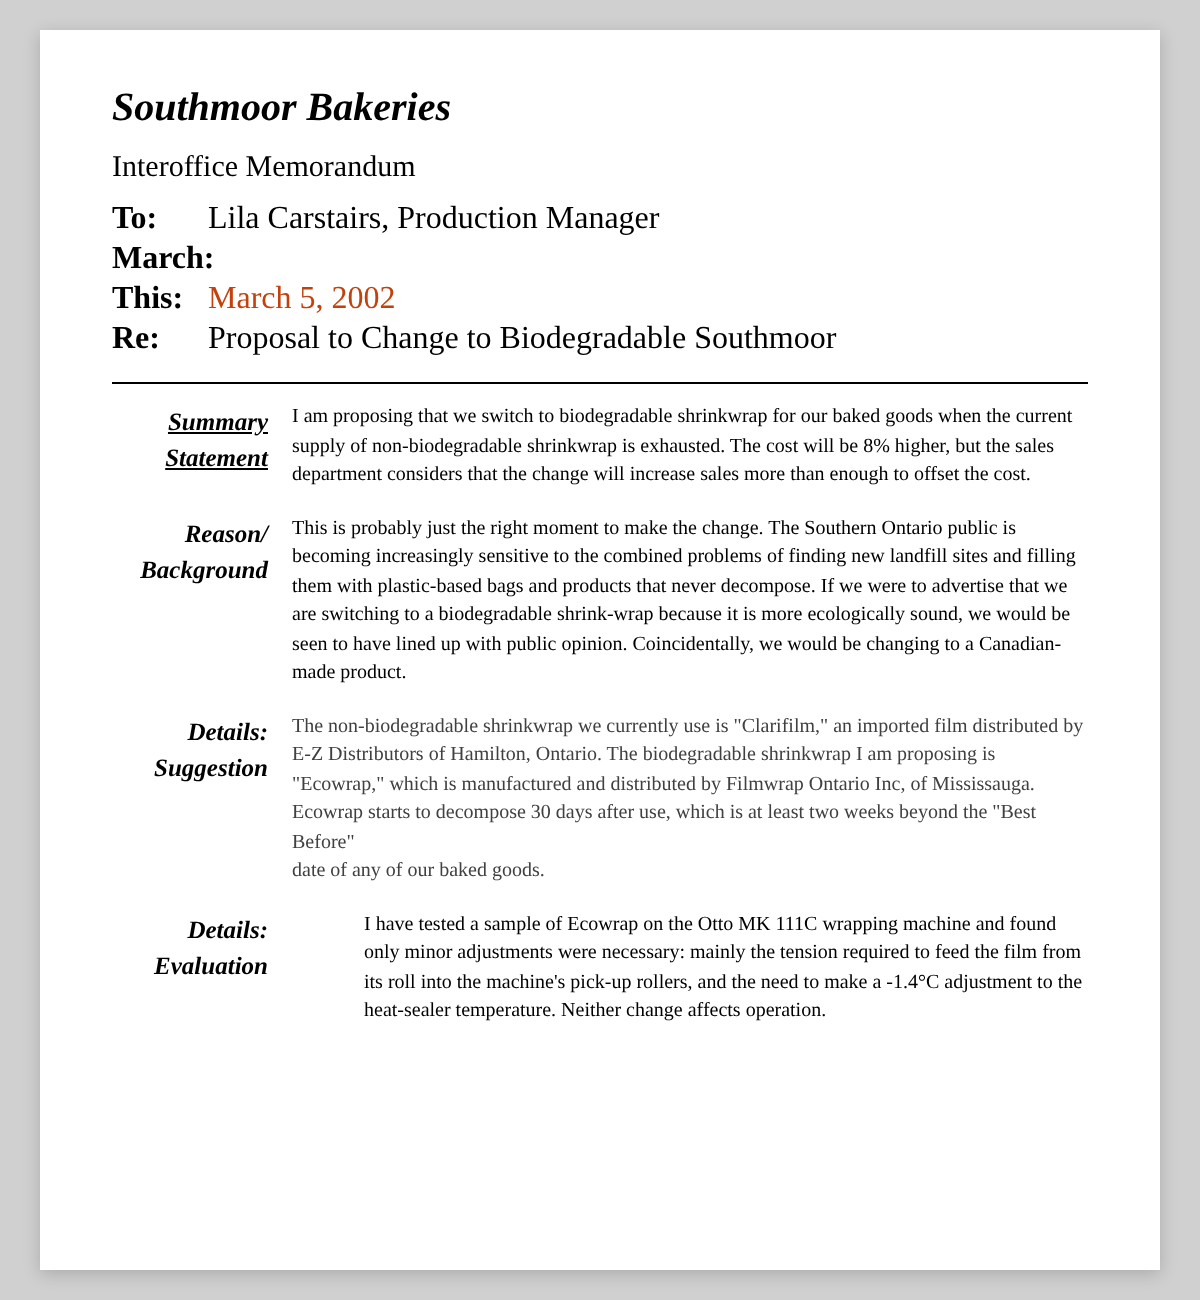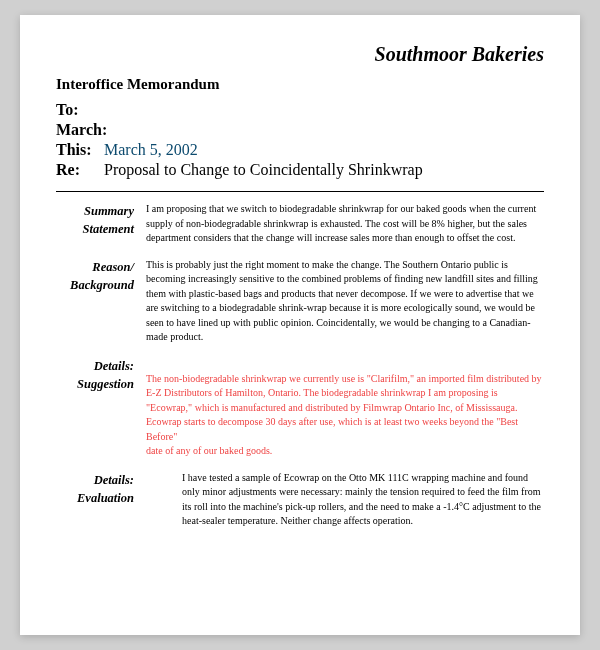--- a/index.html
+++ b/index.html
@@ -16,30 +16,30 @@
       font-family: 'Times New Roman', Times, serif;
     }
     .page {
       background: #fff;
       width: 560px;
       min-height: 620px;
       padding: 28px 36px 28px 36px;
       box-shadow: 0 2px 8px rgba(0,0,0,0.18);
     }
     .company-title {
-      text-align: right;
+      text-align: left;
       font-size: 20px;
       font-weight: bold;
       font-style: italic;
       margin-bottom: 10px;
       color: #000;
     }
     .memo-heading {
       font-size: 15px;
-      font-weight: bold;
+      font-weight: normal;
       margin-bottom: 8px;
       color: #000;
     }
     .memo-fields {
       margin-bottom: 12px;
     }
     .memo-field-row {
       display: flex;
       font-size: 16px;
       margin-bottom: 2px;
@@ -47,21 +47,21 @@
     }
     .memo-field-label {
       font-weight: bold;
       min-width: 48px;
       color: #000;
     }
     .memo-field-value {
       color: #000;
     }
     .memo-field-value.date-red {
-      color: #0c4a6e;
+      color: #c2410c;
     }
     .divider {
       border: none;
       border-top: 1px solid #000;
       margin-bottom: 10px;
     }
     .section {
       display: flex;
       margin-bottom: 12px;
       font-size: 12.5px;
@@ -78,50 +78,50 @@
       padding-top: 0;
       line-height: 1.45;
     }
     .section-body {
       flex: 1;
       font-size: 10px;
       color: #000;
       line-height: 1.45;
     }
     .section-body.red {
-      color: #ef4444;
-      margin-top: 15px;
+      color: #404040;
     }
   </style>
 </head>
 <body>
 
 <div class="page">
   <div class="company-title">Southmoor Bakeries</div>
   <div class="memo-heading">Interoffice Memorandum</div>
   <div class="memo-fields">
     <div class="memo-field-row">
       <span class="memo-field-label">To:</span>
+      <span class="memo-field-value">Lila Carstairs, Production Manager</span>
     </div>
     <div class="memo-field-row">
       <span class="memo-field-label">March:</span>
     </div>
     <div class="memo-field-row">
       <span class="memo-field-label">This:</span>
       <span class="memo-field-value date-red">March 5, 2002</span>
     </div>
     <div class="memo-field-row">
       <span class="memo-field-label">Re:</span>
-      <span class="memo-field-value">Proposal to Change to Coincidentally Shrinkwrap</span>
+      <span class="memo-field-value">Proposal to Change to Biodegradable Southmoor</span>
     </div>
   </div>
   <hr class="divider">
   <div id="sections-container">
       <div class="section">
-        <div class="section-label" style="white-space: pre-line;">Summary
+        <div class="section-label" style="white-space: pre-line; text-decoration: underline;">Summary
 Statement</div>
         <div class="section-body" style="white-space: pre-line;">I am proposing that we switch to biodegradable shrinkwrap for our baked goods when the current supply of non-biodegradable shrinkwrap is exhausted. The cost will be 8% higher, but the sales department considers that the change will increase sales more than enough to offset the cost.</div>
       </div>
       <div class="section">
         <div class="section-label" style="white-space: pre-line;">Reason/
 Background</div>
         <div class="section-body" style="white-space: pre-line;">This is probably just the right moment to make the change. The Southern Ontario public is becoming increasingly sensitive to the combined problems of finding new landfill sites and filling them with plastic-based bags and products that never decompose. If we were to advertise that we are switching to a biodegradable shrink-wrap because it is more ecologically sound, we would be seen to have lined up with public opinion. Coincidentally, we would be changing to a Canadian-made product.</div>
       </div>
       <div class="section">
         <div class="section-label" style="white-space: pre-line;">Details:

